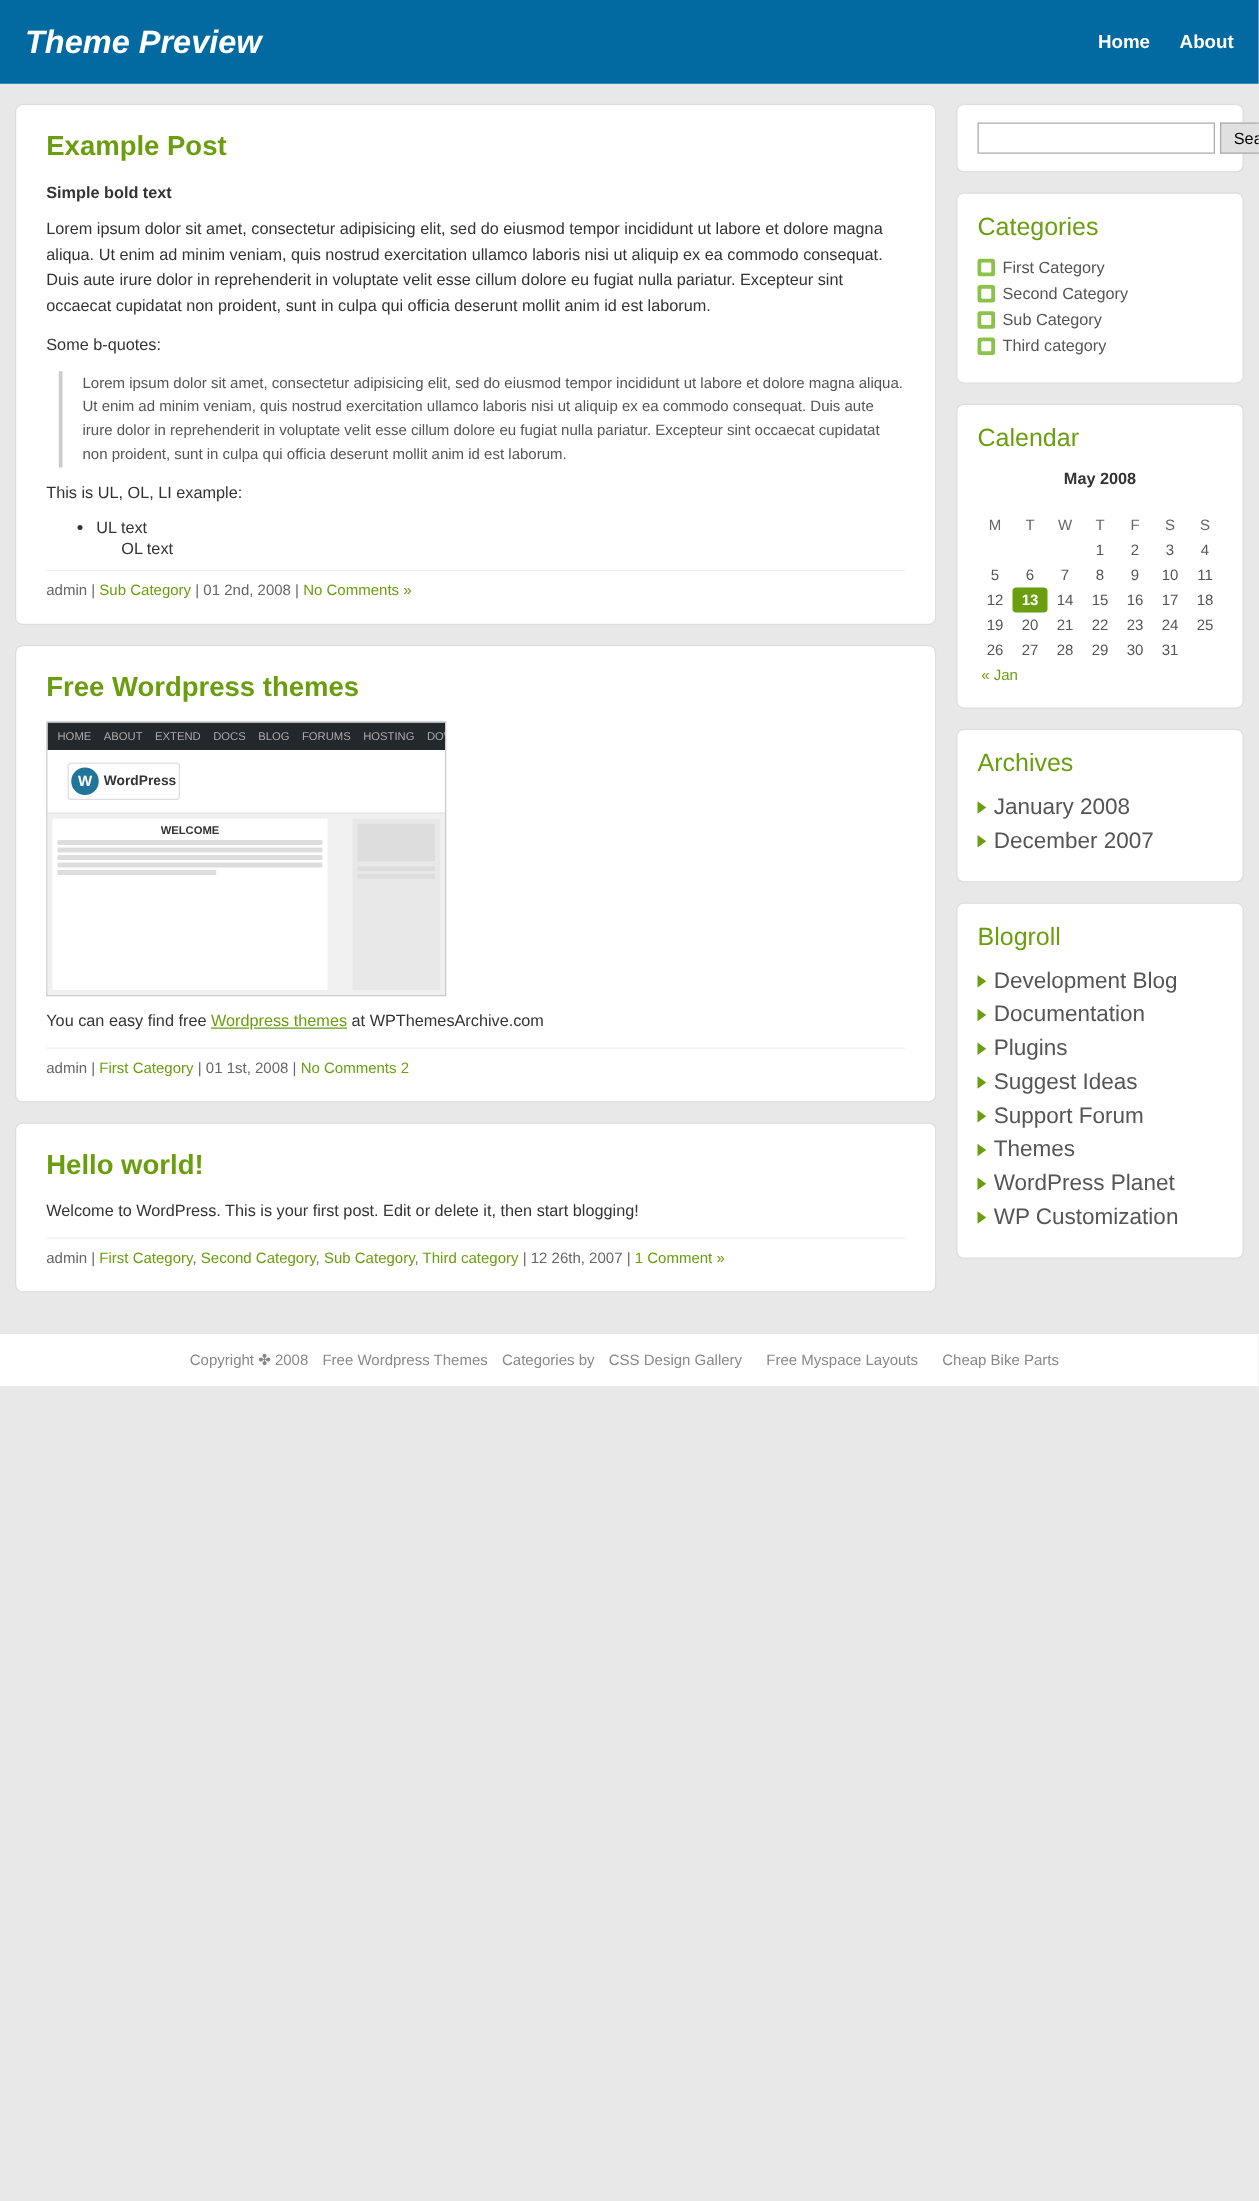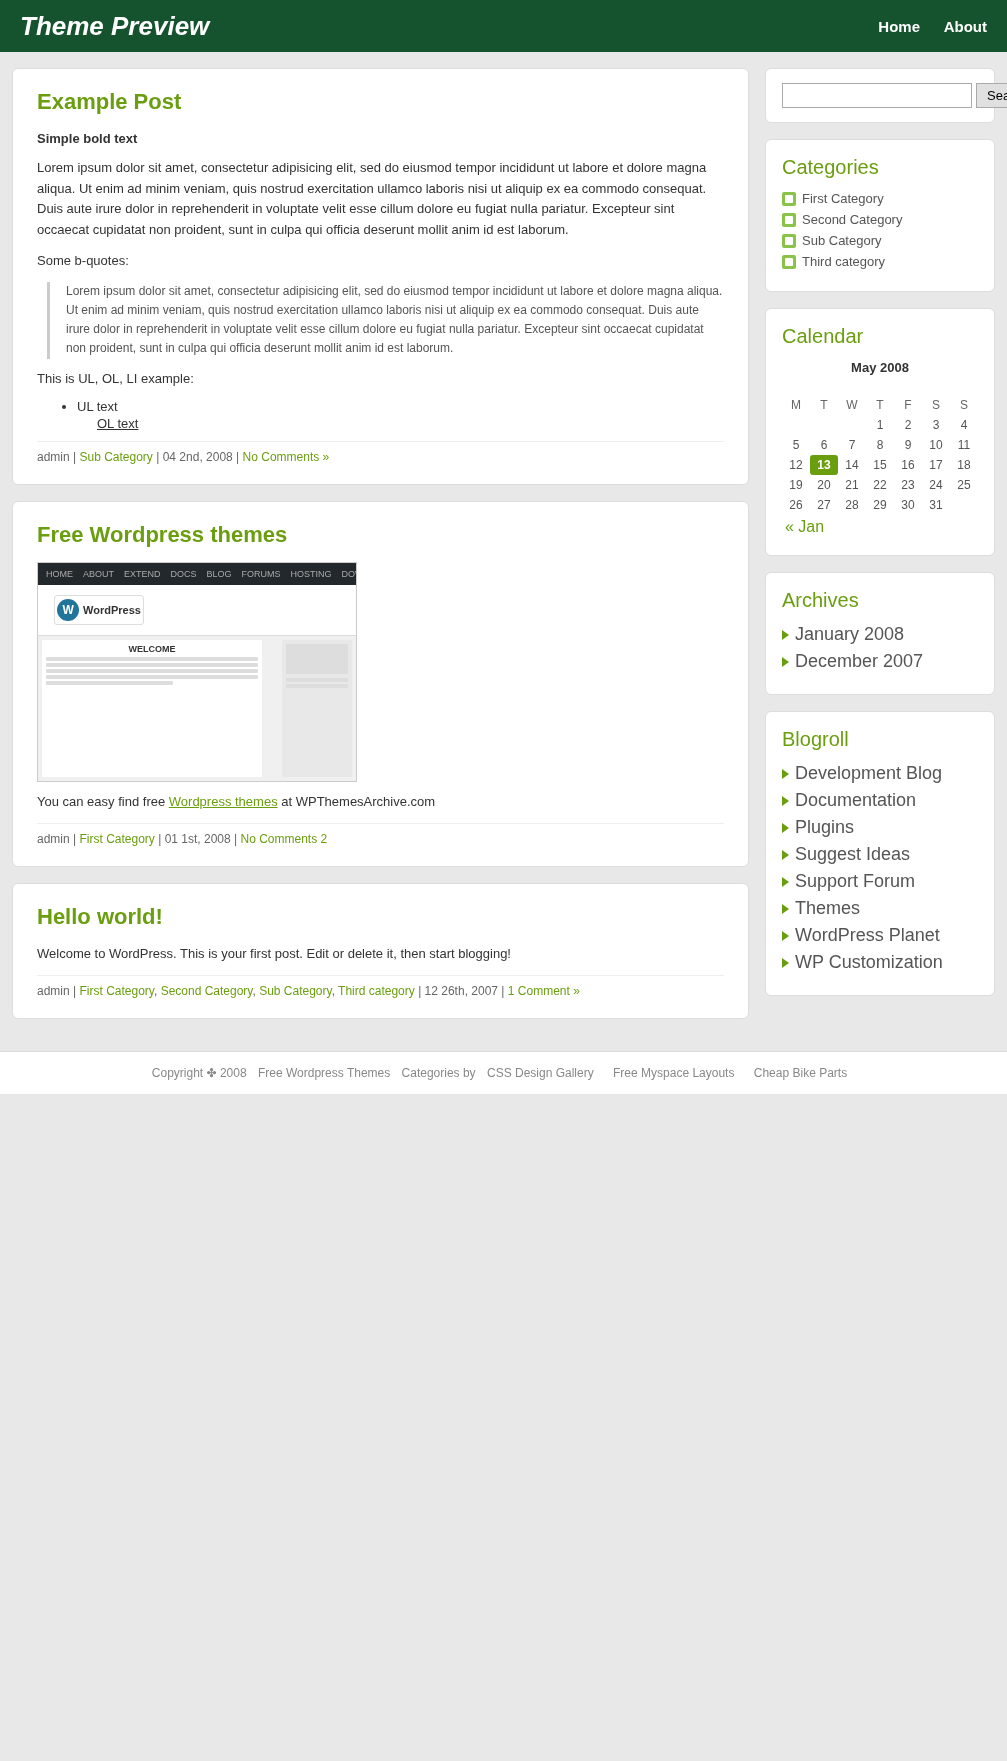--- a/index.html
+++ b/index.html
@@ -1,25 +1,25 @@
 <!DOCTYPE html>
 <html><head>
   <meta charset="utf-8">
   <style>
     * { margin: 0; padding: 0; box-sizing: border-box; }
     body { font-family: Arial, sans-serif; font-size: 13px; background: #e8e8e8; color: #333; }
 
     
     #header {
-      background: #14532d;
+      background: #0369a1;
       padding: 0 20px;
       display: flex;
       align-items: center;
       justify-content: space-between;
-      height: 52px;
+      height: 67px;
     }
     #header .site-title {
       color: #fff;
       font-size: 26px;
       font-weight: bold;
       font-style: italic;
     }
     #header nav a {
       color: #fff;
       text-decoration: none;
@@ -241,21 +241,21 @@
       color: #555;
     }
     .calendar-table td.today {
       background: #6a9e0f;
       color: #fff;
       border-radius: 3px;
       font-weight: bold;
     }
     .calendar-table .nav-row td {
       color: #6a9e0f;
-      font-size: 16px;
+      font-size: 12px;
     }
 
     
     .archive-item, .blogroll-item {
       display: flex;
       align-items: center;
       margin-bottom: 6px;
     }
     .arr-icon {
       width: 0;
@@ -306,28 +306,28 @@
 
     <div class="post">
       <h2>Example Post</h2>
       <p class="bold-label">Simple bold text</p>
       <p>Lorem ipsum dolor sit amet, consectetur adipisicing elit, sed do eiusmod tempor incididunt ut labore et dolore magna aliqua. Ut enim ad minim veniam, quis nostrud exercitation ullamco laboris nisi ut aliquip ex ea commodo consequat. Duis aute irure dolor in reprehenderit in voluptate velit esse cillum dolore eu fugiat nulla pariatur. Excepteur sint occaecat cupidatat non proident, sunt in culpa qui officia deserunt mollit anim id est laborum.</p>
       <p class="some-bquotes">Some b-quotes:</p>
       <blockquote>Lorem ipsum dolor sit amet, consectetur adipisicing elit, sed do eiusmod tempor incididunt ut labore et dolore magna aliqua. Ut enim ad minim veniam, quis nostrud exercitation ullamco laboris nisi ut aliquip ex ea commodo consequat. Duis aute irure dolor in reprehenderit in voluptate velit esse cillum dolore eu fugiat nulla pariatur. Excepteur sint occaecat cupidatat non proident, sunt in culpa qui officia deserunt mollit anim id est laborum.</blockquote>
       <p>This is UL, OL, LI example:</p>
       <ul>
         <li>UL text</li>
-        <ul style="list-style:none; margin-left:20px;text-decoration:underline;">
+        <ul style="list-style:none; margin-left:20px;">
           <li>OL text</li>
         </ul>
       </ul>
       <div class="post-meta">
         <span>admin</span> |
         <a href="#">Sub Category</a> |
-        <span>04 2nd, 2008</span> |
+        <span>01 2nd, 2008</span> |
         <a href="#">No Comments »</a>
       </div>
     </div>
 
     <div class="post">
       <h2>Free Wordpress themes</h2>
 
       <div class="wordpress-screenshot">
         <div class="wp-nav-bar">
           <span>HOME</span>

